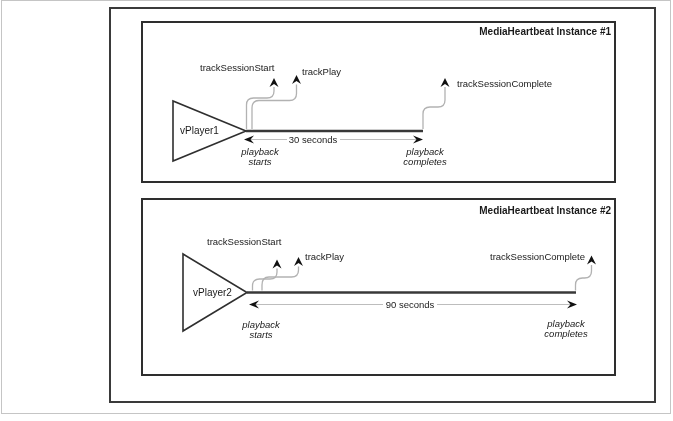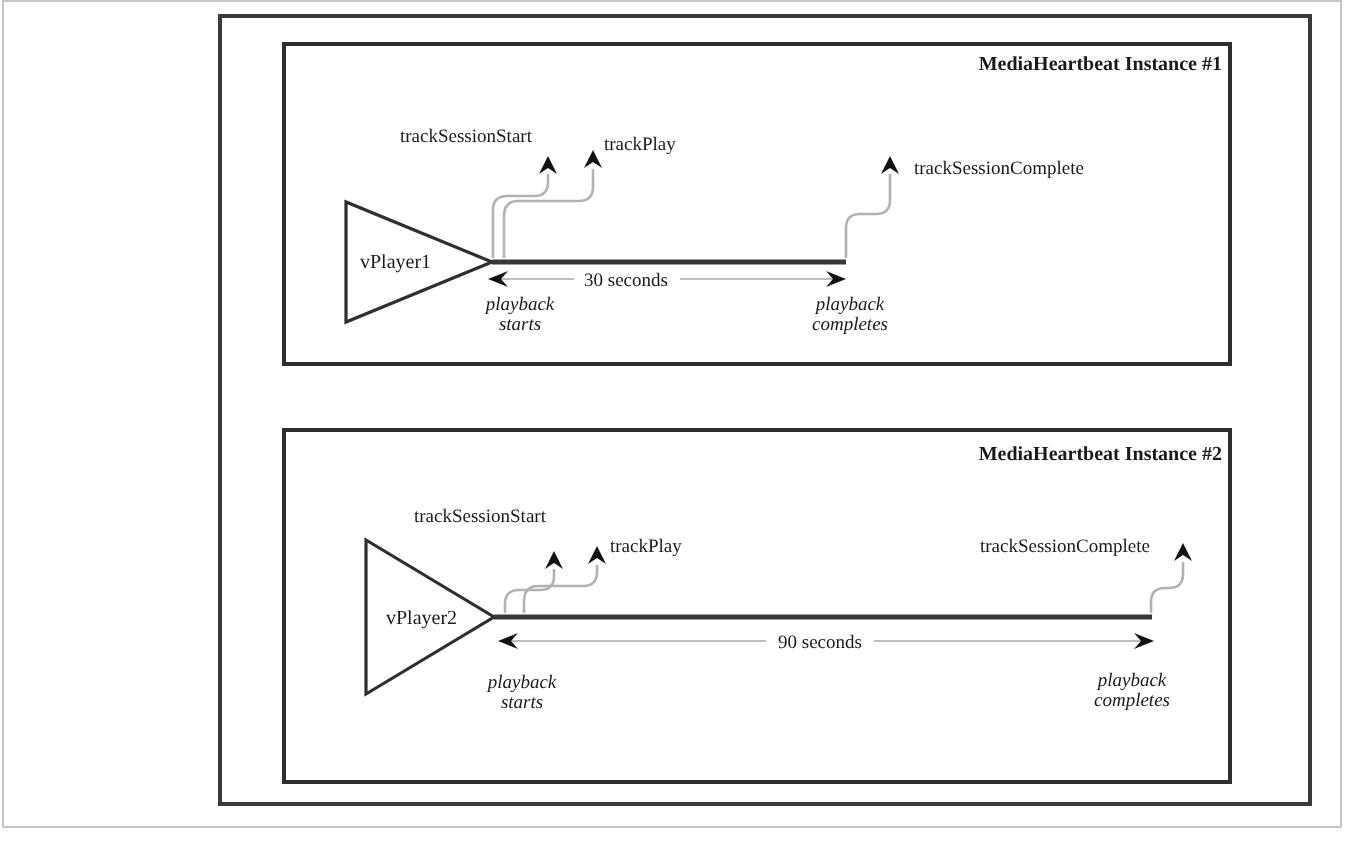--- a/index.html
+++ b/index.html
@@ -19,21 +19,20 @@
   .outer-box {
     position: absolute; left: 109px; top: 7px;
     width: 543px; height: 392px;
     border: 2px solid #3a3a3a;
     background: #ffffff;
   }
   .panel {
     position: absolute;
     border: 2px solid #2e2e2e;
     background: #ffffff;
-    font-family: Liberation Serif, serif;
   }
   .panel-1 { left: 141px; top: 21px;  width: 471px; height: 158px; }
   .panel-2 { left: 141px; top: 206px; width: 471px; height: 174px; }
   .panel svg { position: absolute; left: 0; top: 0; display: block; }
 
   text { fill: #1a1a1a; }
   .lbl { font-size: 9.5px; }
   .ttl { font-size: 10px; font-weight: bold; }
   .itl { font-size: 9.5px; font-style: italic; }
   .player { font-size: 10px; }
@@ -82,21 +81,21 @@
           <text class="lbl" x="170" y="120" text-anchor="middle">30 seconds</text>
         </g>
 
         <text class="itl" x="117" y="132" text-anchor="middle">playback</text>
         <text class="itl" x="117" y="142" text-anchor="middle">starts</text>
         <text class="itl" x="282" y="132" text-anchor="middle">playback</text>
         <text class="itl" x="282" y="142" text-anchor="middle">completes</text>
       </svg>
     </div>
 
-    <div class="panel panel-2" style="left:30px; top:205px;">
+    <div class="panel panel-2" style="left:30px; top:189px;">
       <svg width="471" height="174" viewBox="0 0 471 174">
 
         <text class="ttl" x="468" y="14" text-anchor="end">MediaHeartbeat Instance #2</text>
 
         <polygon class="tri" points="40,54 40,131 104,92.5"></polygon>
         <text class="player" x="50" y="96">vPlayer2</text>
 
         <line class="tline" x1="104" y1="92.5" x2="433" y2="92.5"></line>
 
         <path class="curve" d="M 109.5,90.5 L 109.5,86 Q 109.5,79 116.5,79 L 127,79 Q 134,79 134,72 L 134,68.5"></path>

